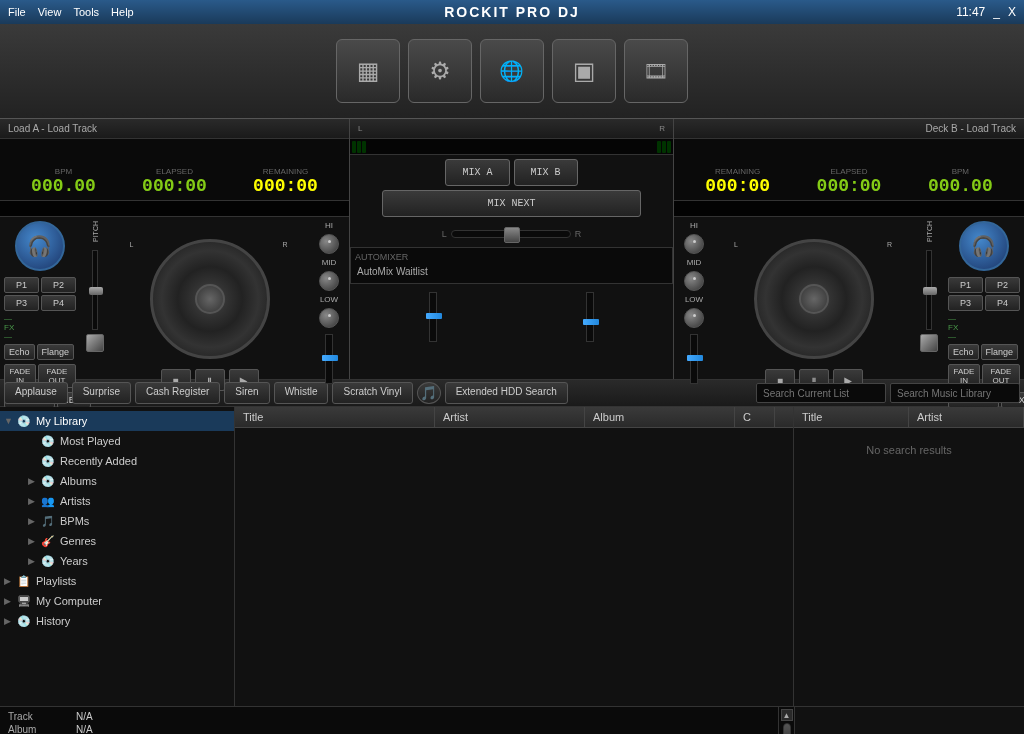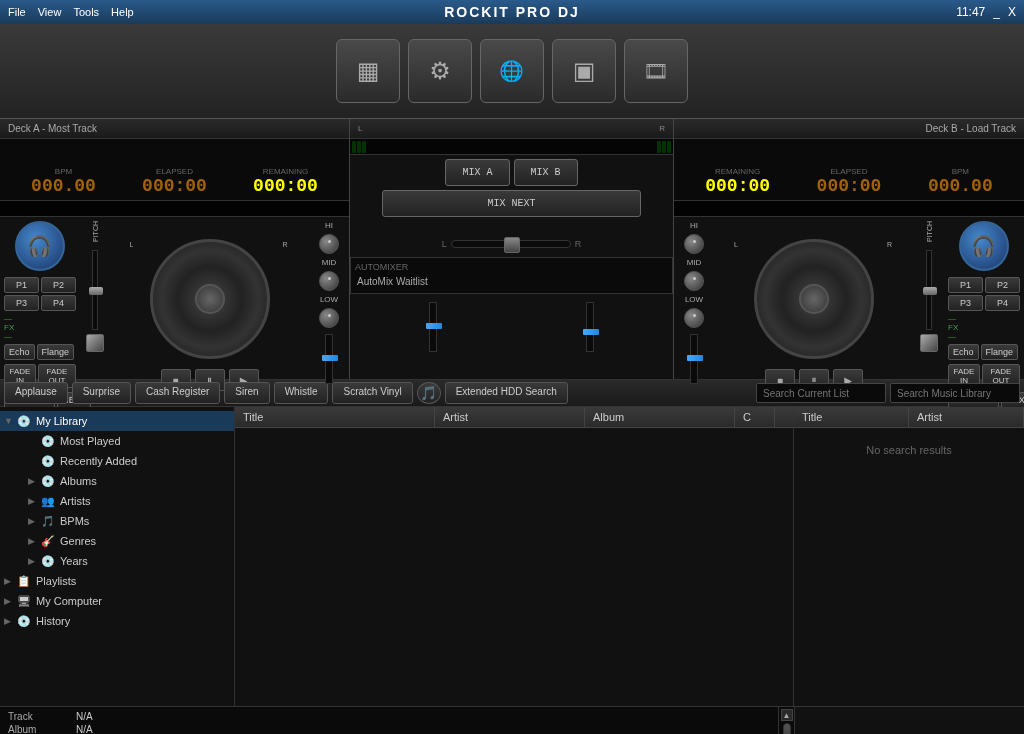--- a/index.html
+++ b/index.html
@@ -117,21 +117,21 @@
       display: block;
       margin-top: 24px;
     }
     .time-value {
       font-size: 18px;
       font-weight: bold;
       font-family: 'Courier New', monospace;
       color: #00ff00;
     }
     .time-value.yellow { color: #ffff00; }
-    .time-value.green { color: #a16207; }
+    .time-value.green { color: #84cc16; }
 
     
     .waveform-area {
       height: 20px;
       background: #050505;
       border-bottom: 1px solid #333;
       display: flex;
       align-items: center;
     }
     .turntable {
@@ -567,21 +567,21 @@
   </div>
   <div class="toolbar-btn">
     <div class="icon-area" style="font-size:20px;">🎞</div>
   </div>
 </div>
 
 <div id="deck-area">
 
   <div id="deck-a">
     <div class="deck-header">
-      <span>Deck A - Most Track</span>
+      <span>Load A - Load Track</span>
     </div>
     <div class="deck-time-row">
       <div class="time-display">
         <span class="time-label">BPM</span>
         <span class="time-value green">000.00</span>
       </div>
       <div class="time-display">
         <span class="time-label">ELAPSED</span>
         <span class="time-value green">000:00</span>
       </div>
@@ -685,21 +685,21 @@
         <div style="width:4px;height:12px;background:#003300;border-radius:1px;"></div>
         <div style="width:4px;height:12px;background:#003300;border-radius:1px;"></div>
         <div style="width:4px;height:12px;background:#003300;border-radius:1px;"></div>
       </div>
     </div>
 
     <div class="mix-buttons" style="margin-top:4px;">
       <div class="mix-btn">MIX A</div>
       <div class="mix-btn">MIX B</div>
     </div>
-    <div style="display:flex;justify-content:center;margin-bottom:18px;align-items:flex-end;">
+    <div style="display:flex;justify-content:center;margin-bottom:8px;align-items:flex-end;">
       <div class="mix-btn" style="width:80%;text-align:center;">MIX NEXT</div>
     </div>
 
     <div class="crossfader-area">
       <span class="cf-label">L</span>
       <div class="crossfader-track">
         <div class="crossfader-handle"></div>
       </div>
       <span class="cf-label">R</span>
     </div>

